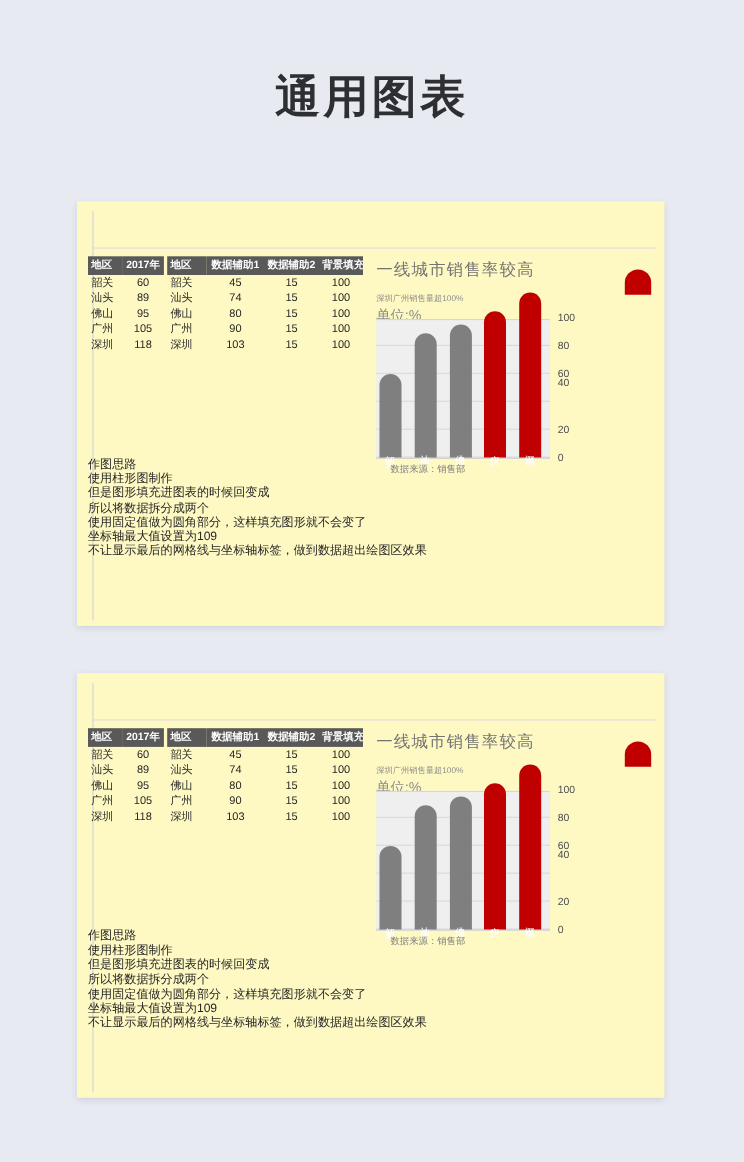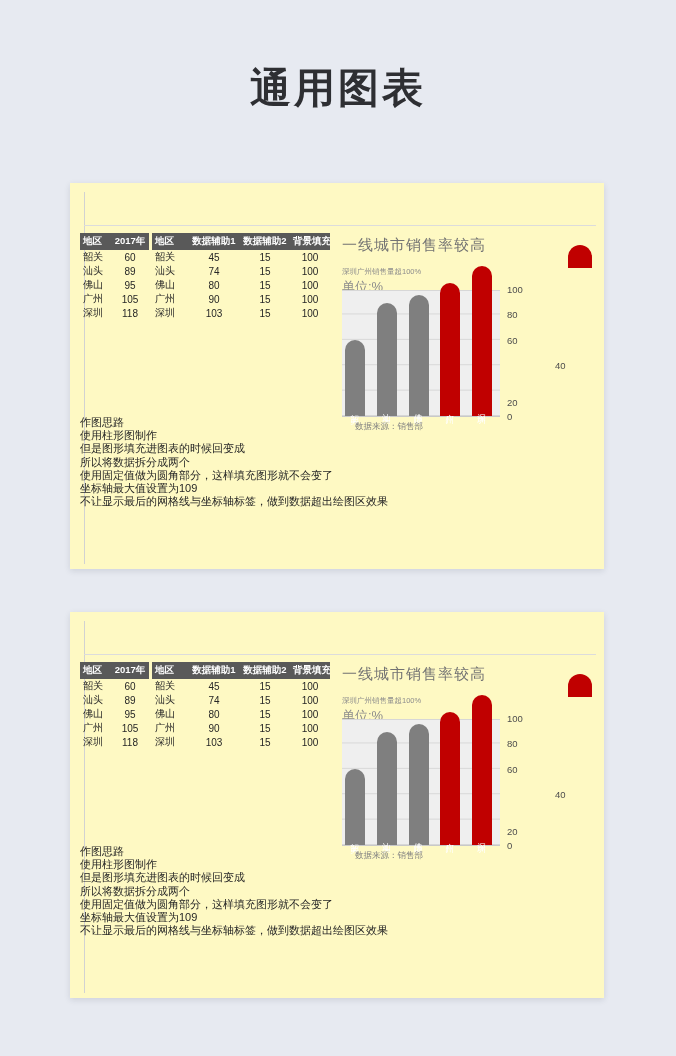--- a/index.html
+++ b/index.html
@@ -74,22 +74,22 @@
     position:absolute; bottom:5px; left:50%; transform:translateX(-50%);
     writing-mode:vertical-rl; text-orientation:upright;
     color:#ffffff; font-size:8.5px; letter-spacing:2px; line-height:10px;
     white-space:nowrap;
   }
   .yticks { position:absolute; left:165px; top:107px; width:34px; height:127px; }
   .yticks span { position:absolute; left:0; font-size:9.5px; color:#4d4d4d; line-height:10px; }
   .yticks span:nth-child(1){ top:-5px; }
   .yticks span:nth-child(2){ top:20px; }
   .yticks span:nth-child(3){ top:46px; }
-  .yticks span:nth-child(4){ top:71px;margin-left:48px; }
-  .yticks span:nth-child(5){ top:108px; }
+  .yticks span:nth-child(4){ top:54px; }
+  .yticks span:nth-child(5){ top:97px; }
   .yticks span:nth-child(6){ top:122px; }
   .chart-source { position:absolute; left:13px; top:238px; font-size:8.5px; color:#808080; white-space:nowrap; }
   
   .dome {
     position:absolute; right:12px; top:62px; width:24px; height:23px;
     background:#c00000; border-radius:12px 12px 0 0;
   }
 </style>
 </head>
 <body>

